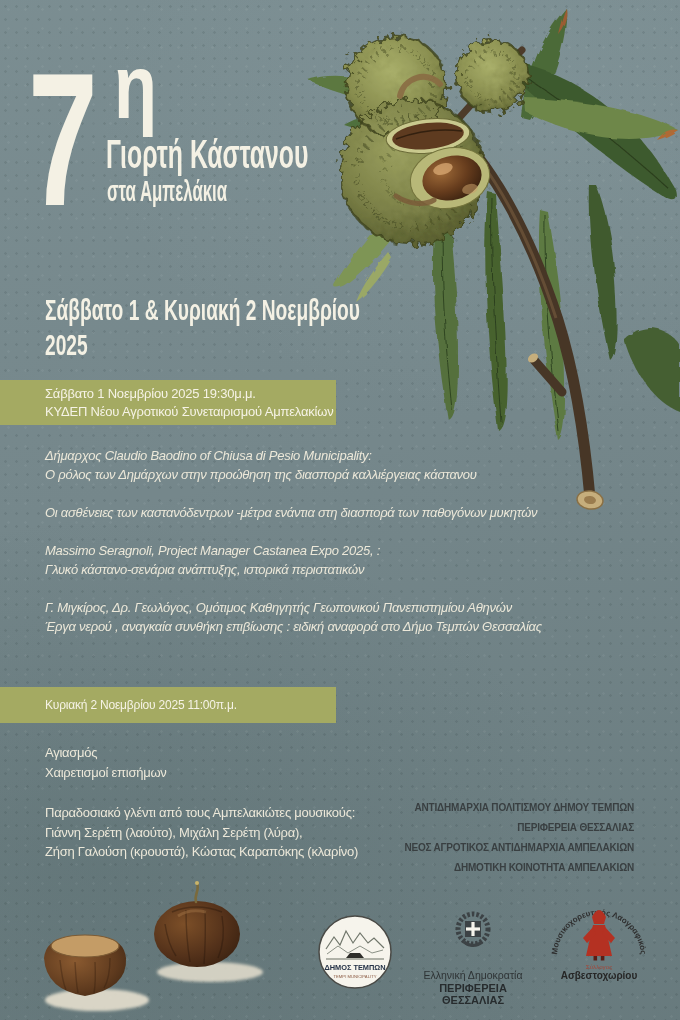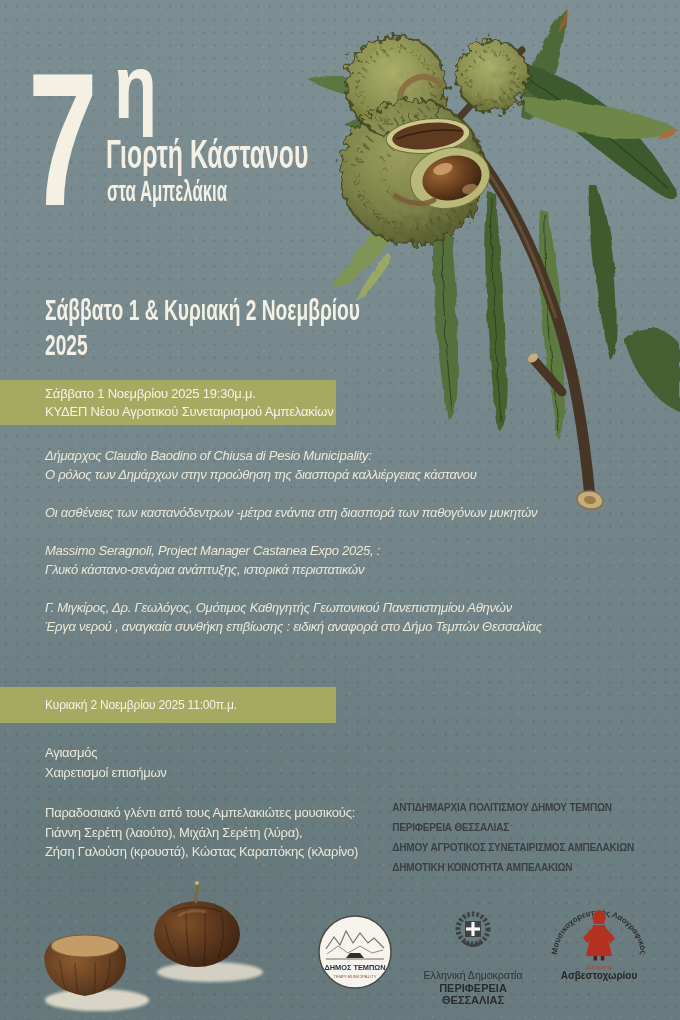--- a/index.html
+++ b/index.html
@@ -28,21 +28,21 @@
   .bar1{top:380px;height:45px;font-size:13px;padding-top:5px;line-height:17.5px;}
   .bar2{top:687px;height:36px;font-size:12px;line-height:36px;}
   .bodytext{position:absolute;left:45px;color:#ece8d9;font-size:13px;letter-spacing:-.25px;}
   .talks{top:446px;width:600px;}
   .talk{margin:0 0 19px 0;font-style:italic;}
   .talk div{line-height:19px;white-space:nowrap;}
   .events{top:735px;width:560px;margin-top:8px;}
   .events div{line-height:19.5px;white-space:nowrap;}
   .music{top:803px;width:560px;}
   .music div{line-height:19.5px;white-space:nowrap;}
-  .orgs{position:absolute;right:46px;top:798px;text-align:left;color:#393f41;
+  .orgs{position:absolute;right:46px;top:798px;text-align:right;color:#393f41;
         font-weight:bold;font-size:10px;letter-spacing:-.2px;line-height:20px;margin-left:28px;}
   .orgs div{white-space:nowrap;}
   .logos svg text{font-family:"Liberation Sans",sans-serif;}
   .logo{position:absolute;}
   .logo-tempi{left:316px;top:913px;}
   .logo-thessaly{left:415px;top:909px;width:116px;text-align:center;color:#2e3335;}
   .logo-thessaly .l1{font-size:10.5px;margin-top:16px;}
   .logo-thessaly .l2{font-size:11px;font-weight:bold;margin-top:1px;color:#272c2e;}
   .logo-asv{left:543px;top:895px;}
   svg{display:block;}
@@ -180,21 +180,21 @@
   </div>
   <div class="bodytext music">
     <div>Παραδοσιακό γλέντι από τους Αμπελακιώτες μουσικούς:</div>
     <div>Γιάννη Σερέτη (λαούτο), Μιχάλη Σερέτη (λύρα),</div>
     <div>Ζήση Γαλούση (κρουστά), Κώστας Καραπόκης (κλαρίνο)</div>
   </div>
 
   <div class="orgs">
     <div>ΑΝΤΙΔΗΜΑΡΧΙΑ ΠΟΛΙΤΙΣΜΟΥ ΔΗΜΟΥ ΤΕΜΠΩΝ</div>
     <div>ΠΕΡΙΦΕΡΕΙΑ ΘΕΣΣΑΛΙΑΣ</div>
-    <div>ΔΗΜΟΥ ΑΓΡΟΤΙΚΟΣ ΣΥΝΕΤΑΙΡΙΣΜΟΣ ΑΜΠΕΛΑΚΙΩΝ</div>
+    <div>ΝΕΟΣ ΑΓΡΟΤΙΚΟΣ ΑΝΤΙΔΗΜΑΡΧΙΑ ΑΜΠΕΛΑΚΙΩΝ</div>
     <div>ΔΗΜΟΤΙΚΗ ΚΟΙΝΟΤΗΤΑ ΑΜΠΕΛΑΚΙΩΝ</div>
   </div>
 
   <svg style="position:absolute;left:0;top:880px;" width="300" height="140" viewBox="0 0 300 140">
     <defs>
       <radialGradient id="cnA" cx="38%" cy="40%" r="85%">
         <stop offset="0%" stop-color="#8a5a30"></stop>
           <stop offset="60%" stop-color="#5e3a1e"></stop>
           <stop offset="100%" stop-color="#35200f"></stop>
       </radialGradient>

